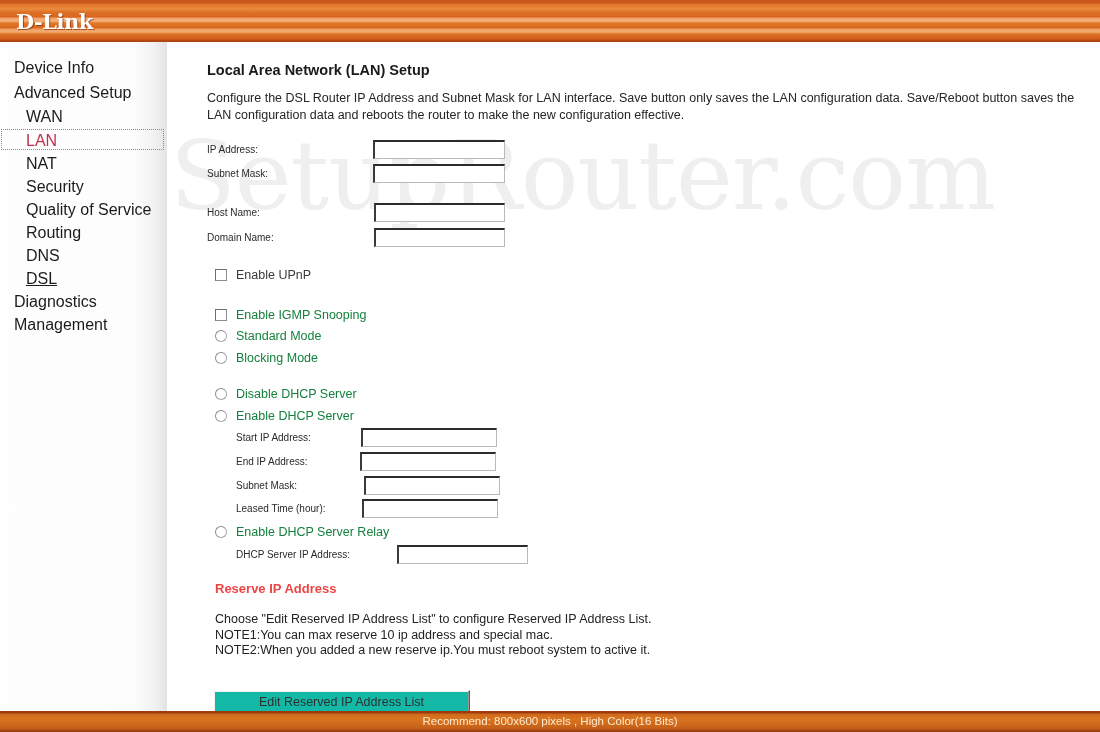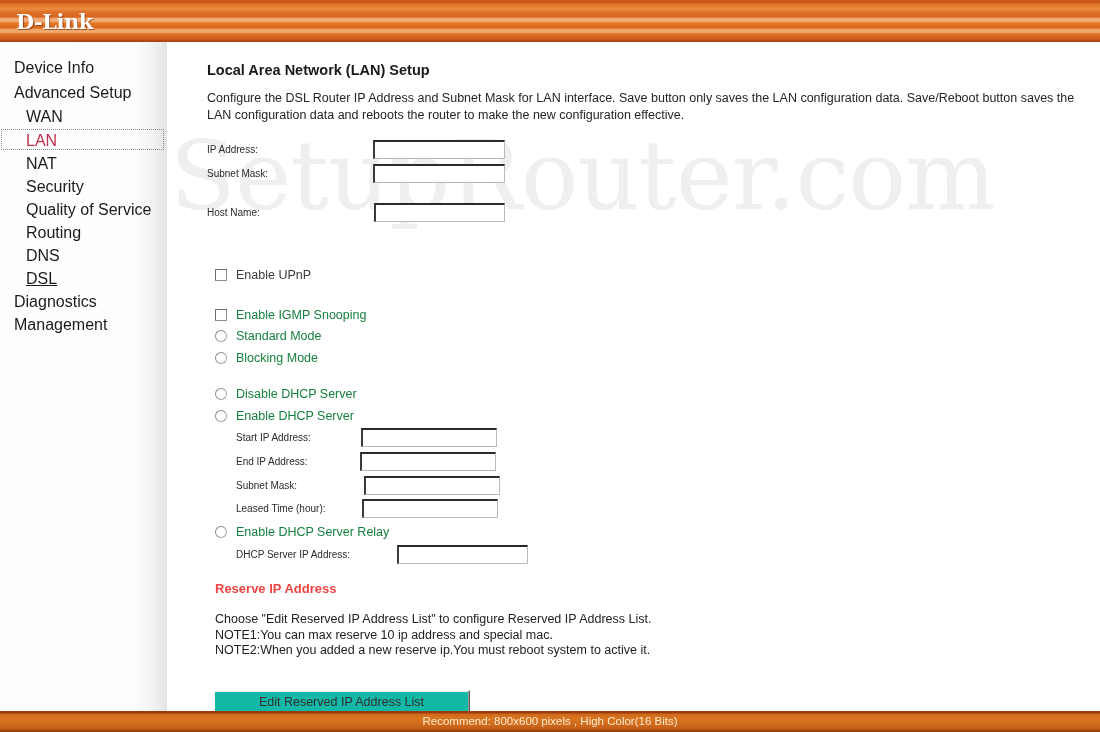--- a/index.html
+++ b/index.html
@@ -318,20 +318,24 @@
     <div class="field-row" style="left:40px; top:122px; width:470px;">
       <span class="field-label">Subnet Mask:</span>
       <input class="text-input" style="left: 166px; top: 0px; width: 132px;" value="">
     </div>
 
     <div class="field-row" style="left:40px; top:161px; width:470px;">
       <span class="field-label">Host Name:</span>
       <input class="text-input" style="left: 167px; top: 0px; width: 131px;" value="">
     </div>
 
+    <div class="field-row" style="left:40px; top:186px; width:470px;">
+      <span class="field-label">Domain Name:</span>
+      <input class="text-input" style="left: 167px; top: 0px; width: 131px;" value="">
+    </div>
 
     <div class="opt-row" style="left:48px; top:224px;">
       <span class="cb"></span>
       <span class="opt-label">Enable UPnP</span>
     </div>
 
     <div class="opt-row" style="left:48px; top:264px;">
       <span class="cb"></span>
       <span class="opt-label dim">Enable IGMP Snooping</span>
     </div>

